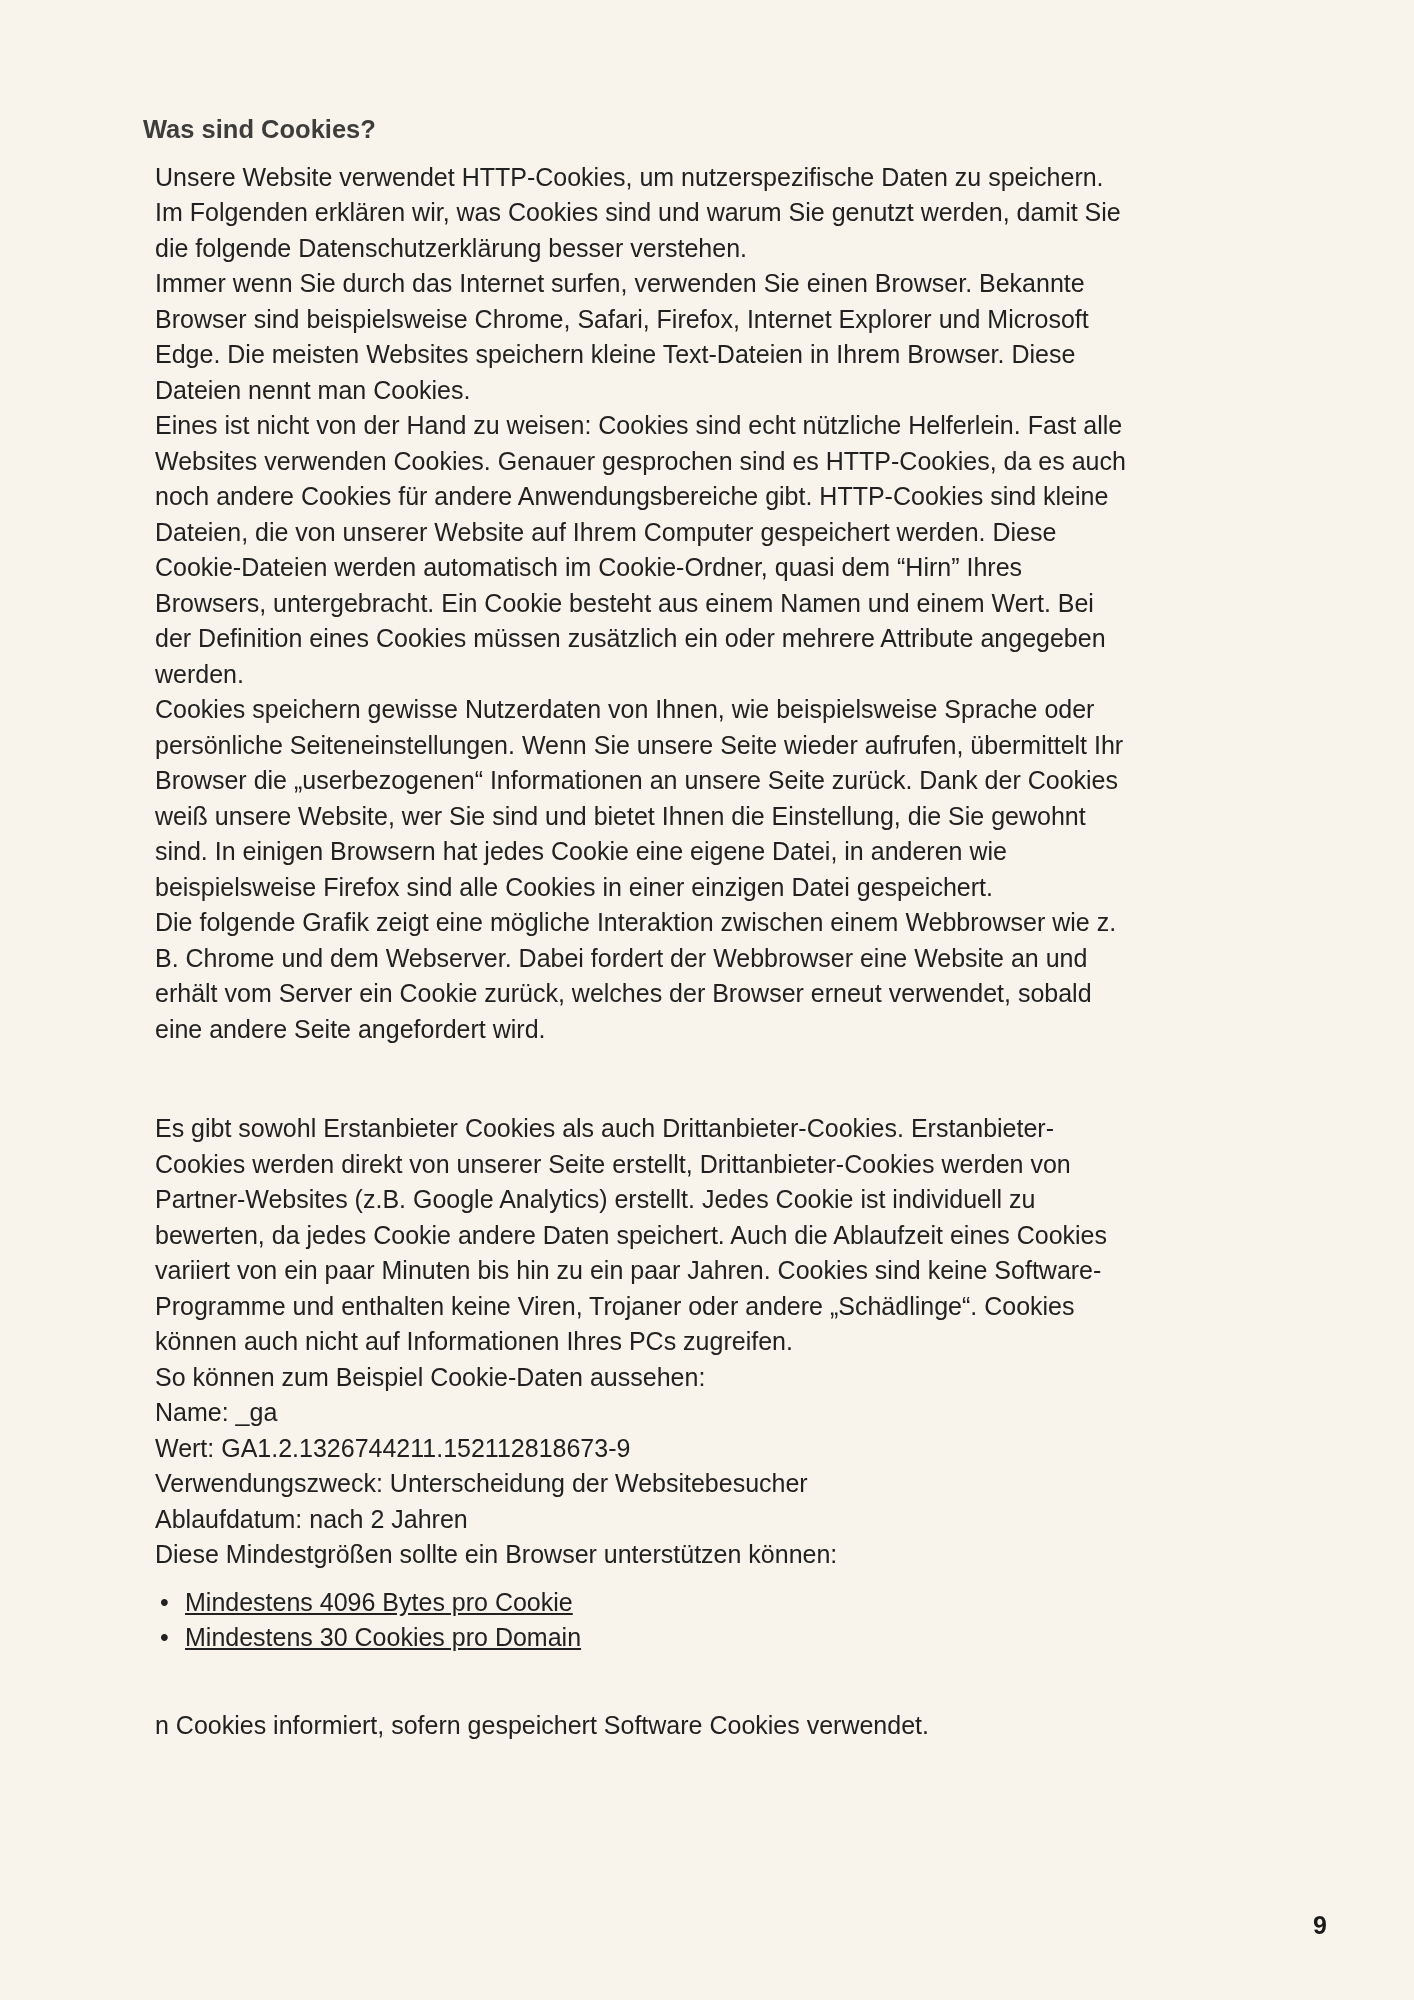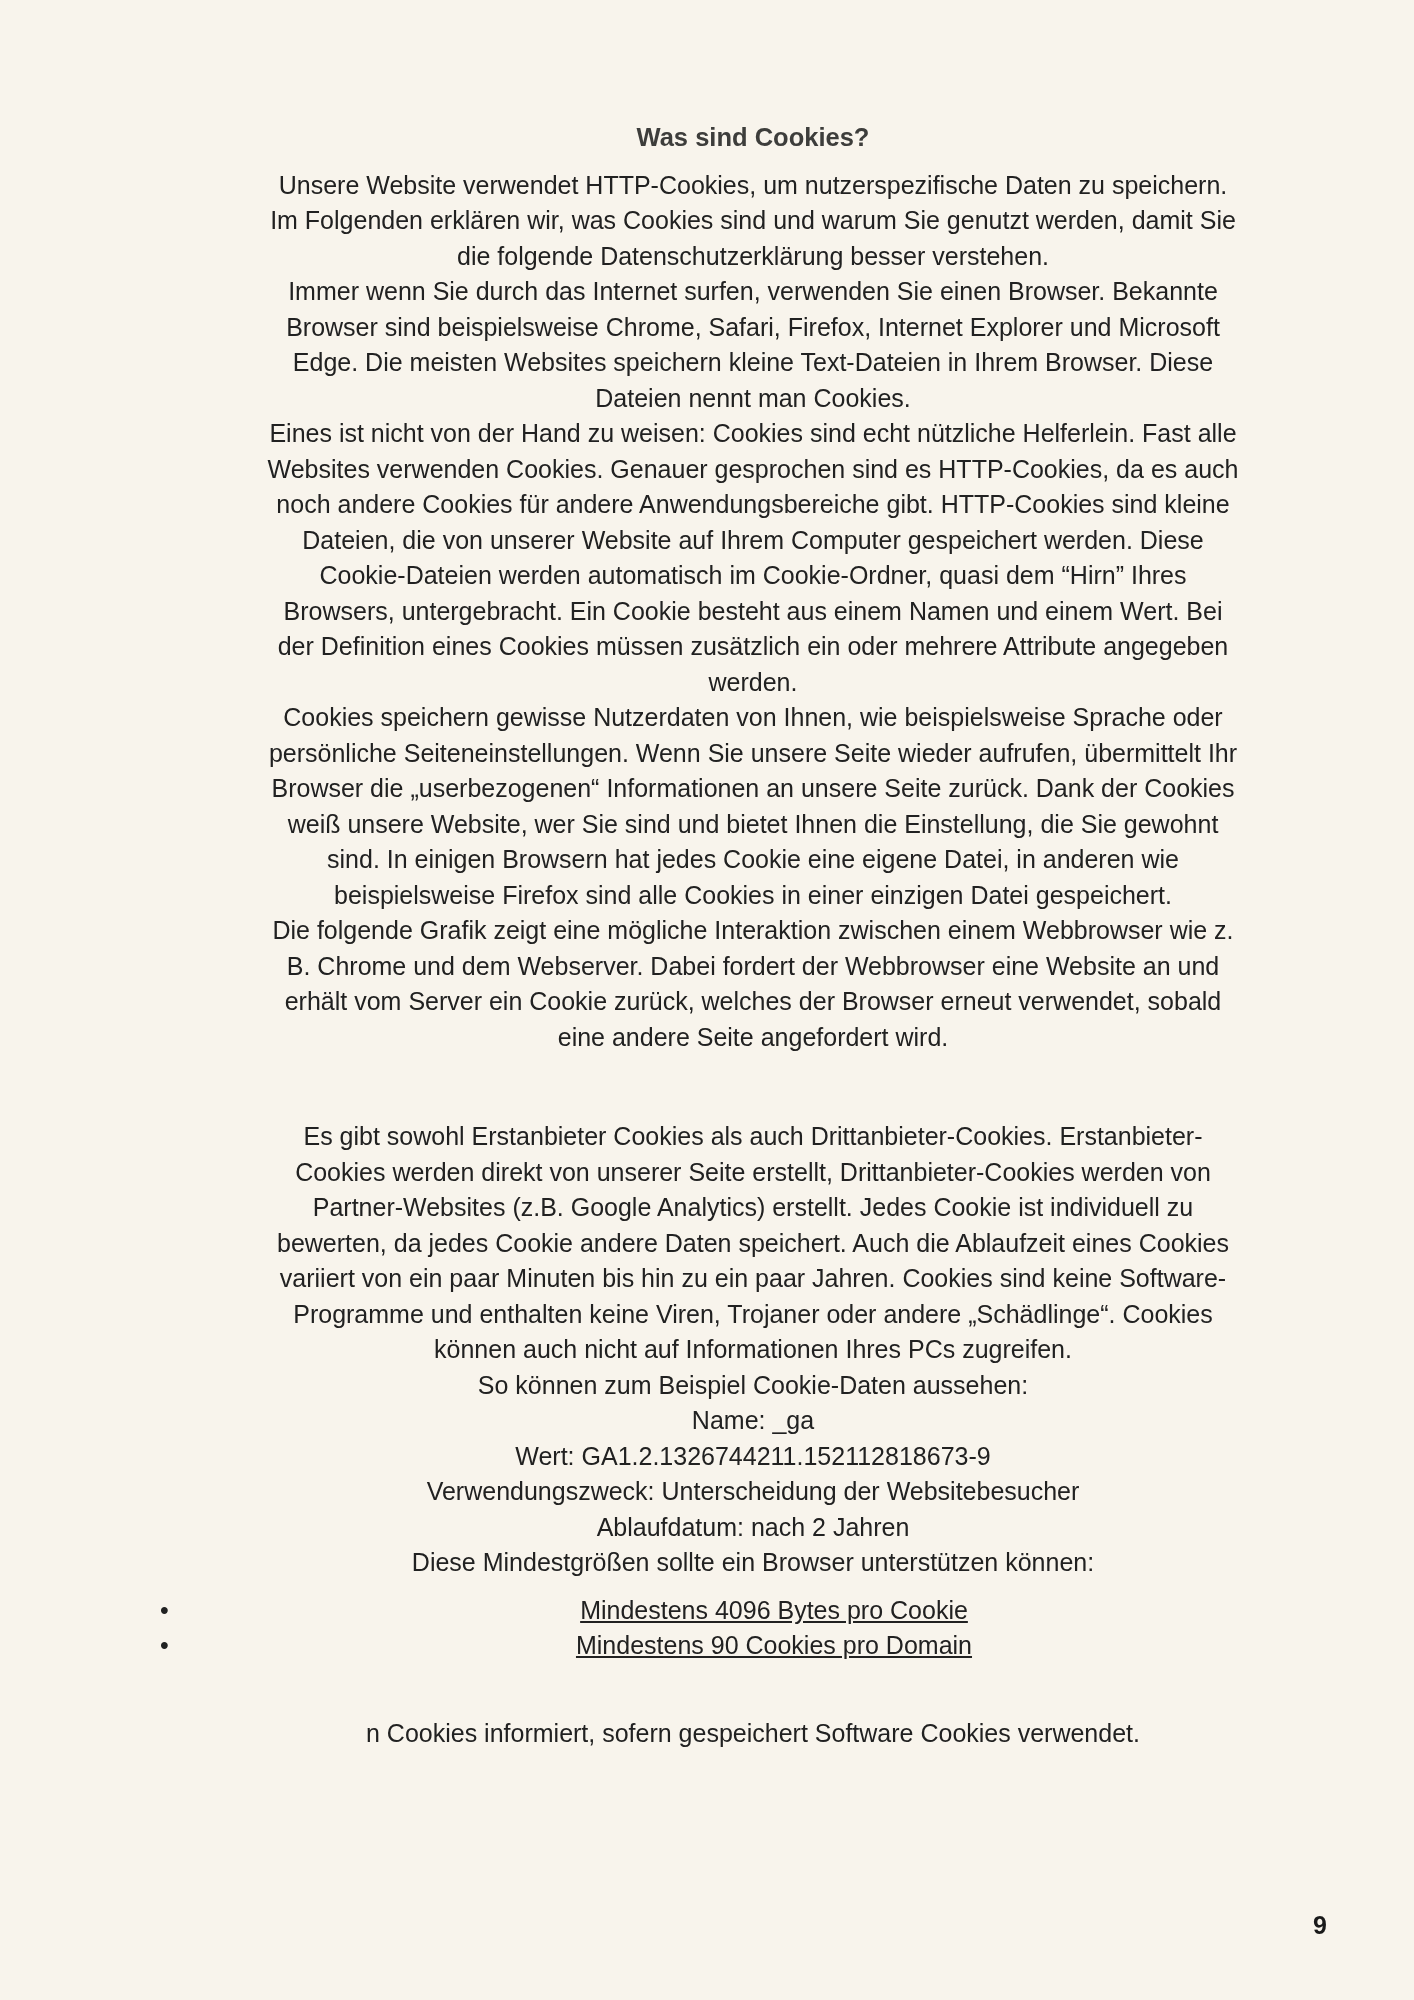--- a/index.html
+++ b/index.html
@@ -11,25 +11,24 @@
     height: 2000px;
     position: relative;
     background: #f8f4ec;
     font-family: "Liberation Sans", "DejaVu Sans", sans-serif;
     color: #212121;
     overflow: hidden;
   }
   .content {
     position: absolute;
     left: 143px;
-    top: 120px;
+    top: 112px;
     width: 1220px;
     font-size: 25px;
     line-height: 35.5px;
-    text-align: center;
   }
   .heading {
     font-size: 25.5px;
     font-weight: 700;
     color: #3d3d3b;
     line-height: 35.5px;
     margin: 0;
   }
   .para {
     white-space: pre;
@@ -109,21 +108,21 @@
 können auch nicht auf Informationen Ihres PCs zugreifen.
 So können zum Beispiel Cookie-Daten aussehen:
 Name: _ga
 Wert: GA1.2.1326744211.152112818673-9
 Verwendungszweck: Unterscheidung der Websitebesucher
 Ablaufdatum: nach 2 Jahren
 Diese Mindestgrößen sollte ein Browser unterstützen können:</div>
 
   <ul class="min-list">
     <li>Mindestens 4096 Bytes pro Cookie</li>
-    <li>Mindestens 90 Cookies pro Domain</li>
+    <li>Mindestens 30 Cookies pro Domain</li>
   </ul>
 
   <div class="blank-gap"></div>
 
   <div class="para">n Cookies informiert, sofern gespeichert Software Cookies verwendet.</div>
 </div>
 
 <div class="page-number">9</div>
 
 </body></html>

